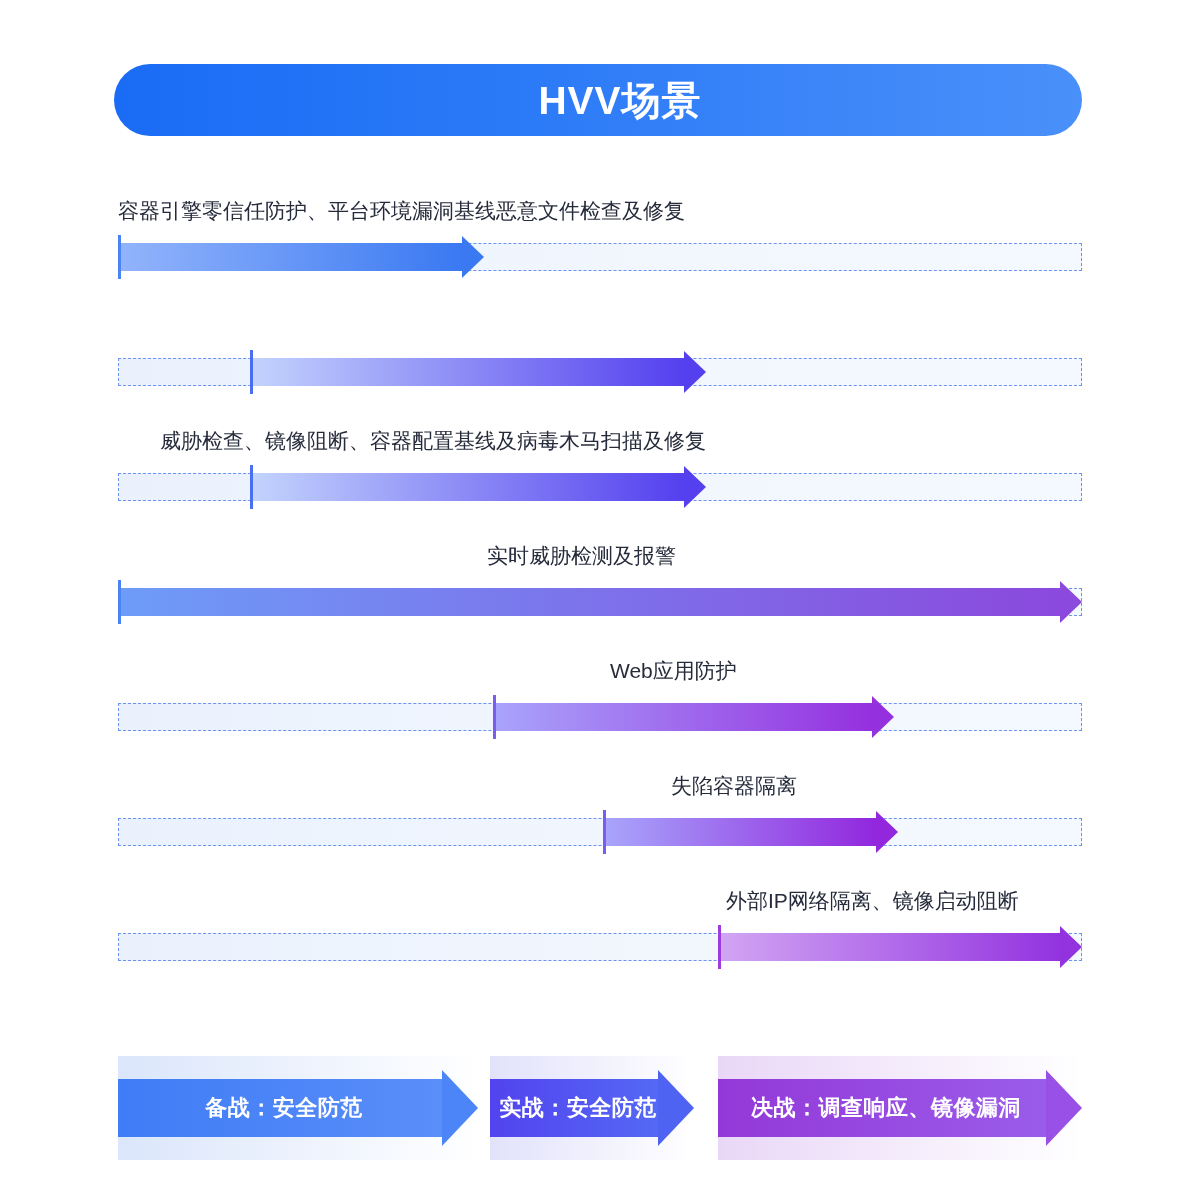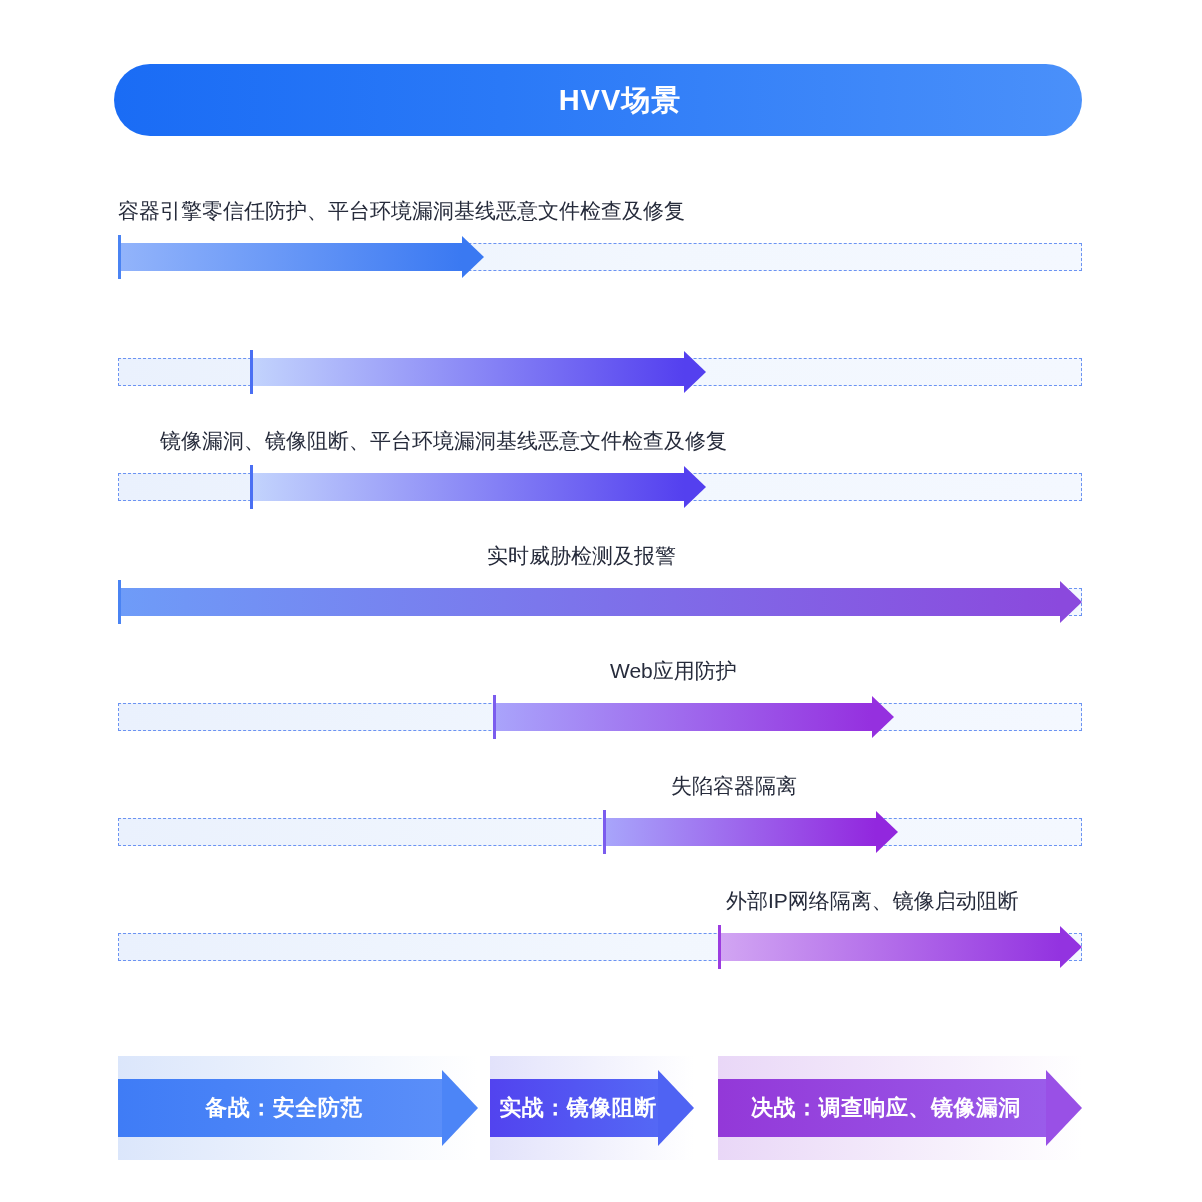--- a/index.html
+++ b/index.html
@@ -29,21 +29,21 @@
     width: 968px;
     height: 72px;
     border-radius: 36px;
     background: linear-gradient(90deg, #1a6cf5 0%, #2a79f7 40%, #4a90fa 100%);
     display: flex;
     align-items: center;
     justify-content: center;
   }
   .header-title {
     color: #ffffff;
-    font-size: 29px;
+    font-size: 39px;
     font-weight: 700;
     letter-spacing: 1px;
     line-height: 1;
     margin-left: 44px;
   }
 
   
   .rows-layer {
     position: absolute;
     left: 0;
@@ -187,21 +187,21 @@
       </div>
       <div class="row" style="top: 311px;">
         <div class="track" style="left: 118px; width: 964px;"></div>
         <div class="arrow" style="left: 250px; width: 456px;">
           <div class="shaft" style="background: linear-gradient(90deg, rgb(195, 212, 253) 0%, rgb(84, 64, 239) 100%);"></div>
           <div class="head" style="border-left: 22px solid rgb(84, 64, 239);"></div>
         </div>
         <div class="tick" style="left: 250px; background: rgb(74, 111, 243);"></div>
       </div>
       <div class="row" style="top: 426px;">
-        <div class="row-label" style="left: 160px;">镜像漏洞、镜像阻断、平台环境漏洞基线恶意文件检查及修复</div>
+        <div class="row-label" style="left: 160px;">威胁检查、镜像阻断、容器配置基线及病毒木马扫描及修复</div>
         <div class="track" style="left: 118px; width: 964px;"></div>
         <div class="arrow" style="left: 250px; width: 456px;">
           <div class="shaft" style="background: linear-gradient(90deg, rgb(195, 212, 253) 0%, rgb(84, 64, 239) 100%);"></div>
           <div class="head" style="border-left: 22px solid rgb(84, 64, 239);"></div>
         </div>
         <div class="tick" style="left: 250px; background: rgb(74, 111, 243);"></div>
       </div>
       <div class="row" style="top: 541px;">
         <div class="row-label" style="left: 487px;">实时威胁检测及报警</div>
         <div class="track" style="left: 118px; width: 964px;"></div>
@@ -248,21 +248,21 @@
           <div class="point" style="border-left: 36px solid rgb(76, 133, 247);"></div>
         </div>
         <div class="phase-text">备战：安全防范</div>
       </div>
       <div class="phase" style="left: 490px; width: 204px;">
         <div class="phase-panel" style="background: linear-gradient(90deg, rgb(226, 226, 251) 0%, rgb(255, 255, 255) 100%);"></div>
         <div class="phase-chevron">
           <div class="body" style="background: linear-gradient(90deg, rgb(82, 67, 239) 0%, rgb(84, 104, 245) 100%);"></div>
           <div class="point" style="border-left: 36px solid rgb(79, 99, 243);"></div>
         </div>
-        <div class="phase-text">实战：镜像阻断</div>
+        <div class="phase-text">实战：安全防范</div>
       </div>
       <div class="phase" style="left: 718px; width: 364px;">
         <div class="phase-panel" style="background: linear-gradient(90deg, rgb(233, 215, 247) 0%, rgb(255, 255, 255) 100%);"></div>
         <div class="phase-chevron">
           <div class="body" style="background: linear-gradient(90deg, rgb(147, 56, 216) 0%, rgb(154, 92, 234) 100%);"></div>
           <div class="point" style="border-left: 36px solid rgb(153, 80, 230);"></div>
         </div>
         <div class="phase-text">决战：调查响应、镜像漏洞</div>
       </div>
     </div>

